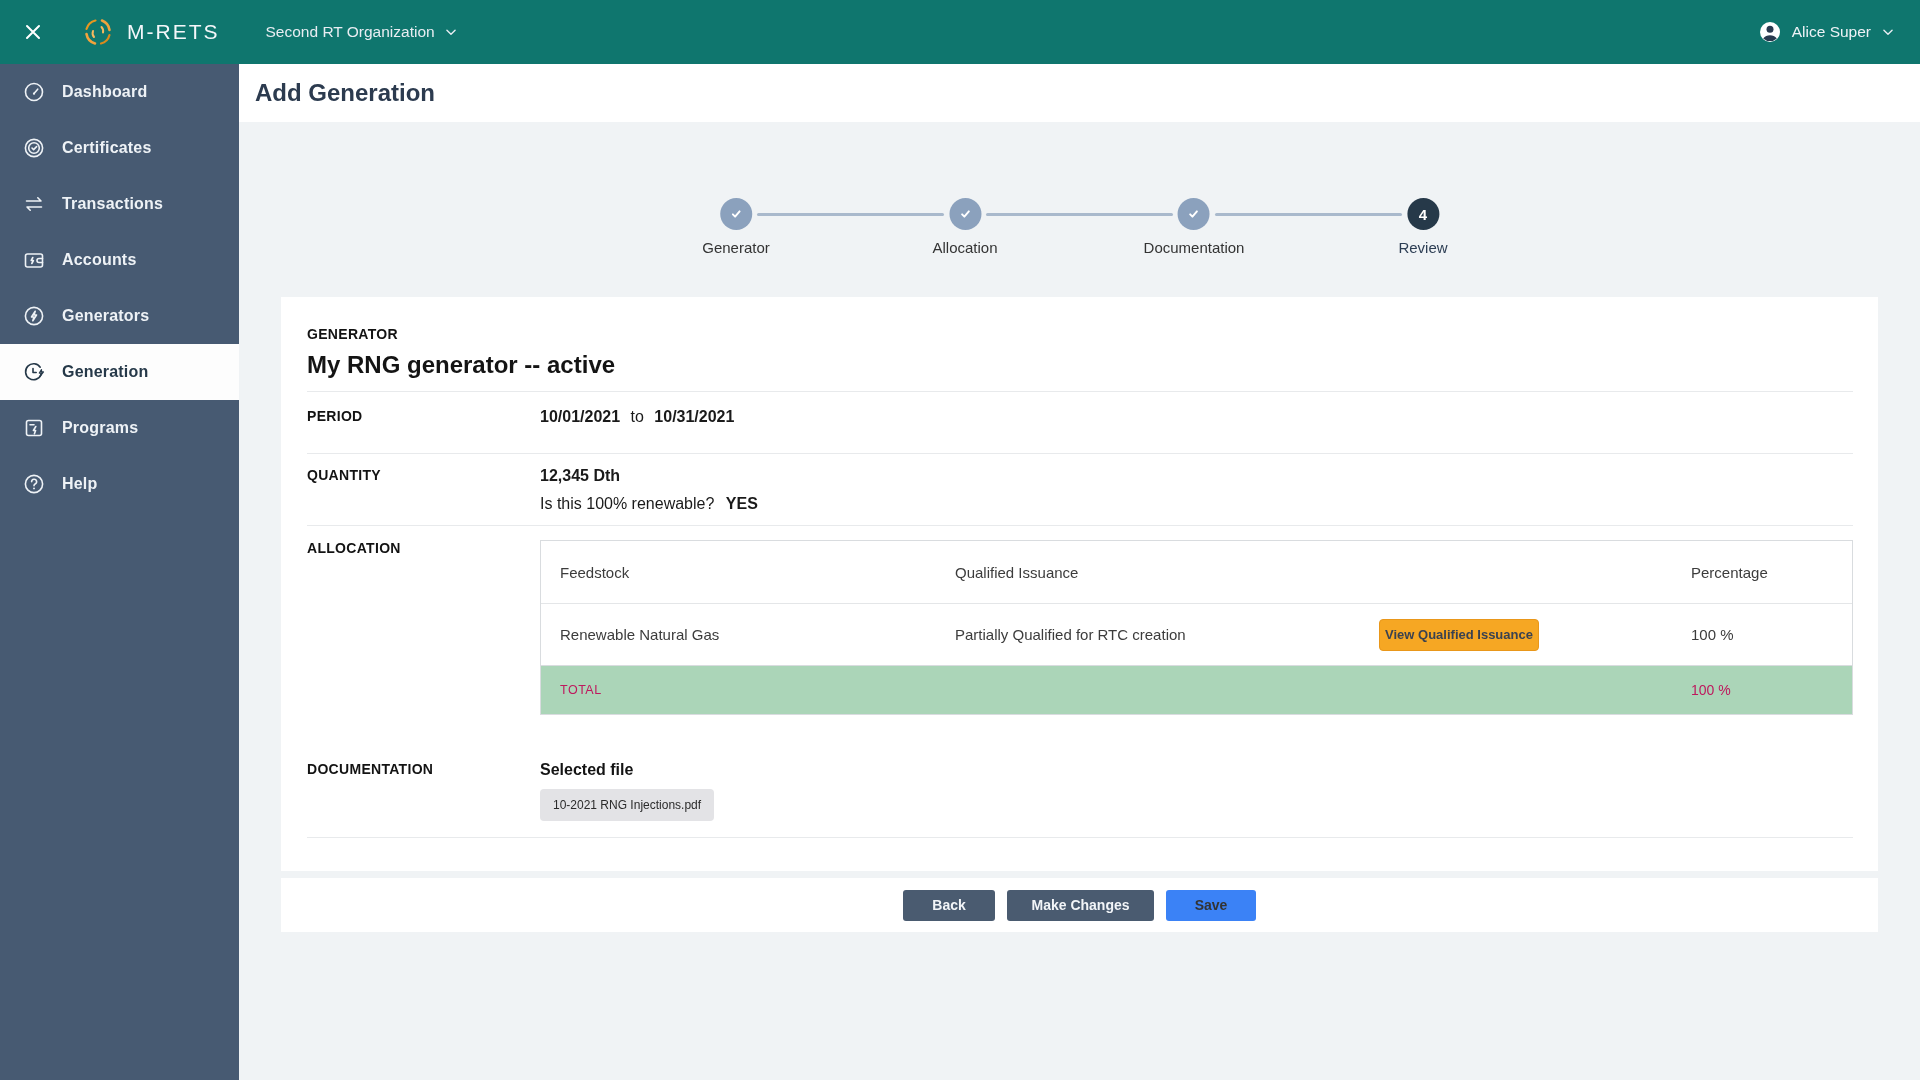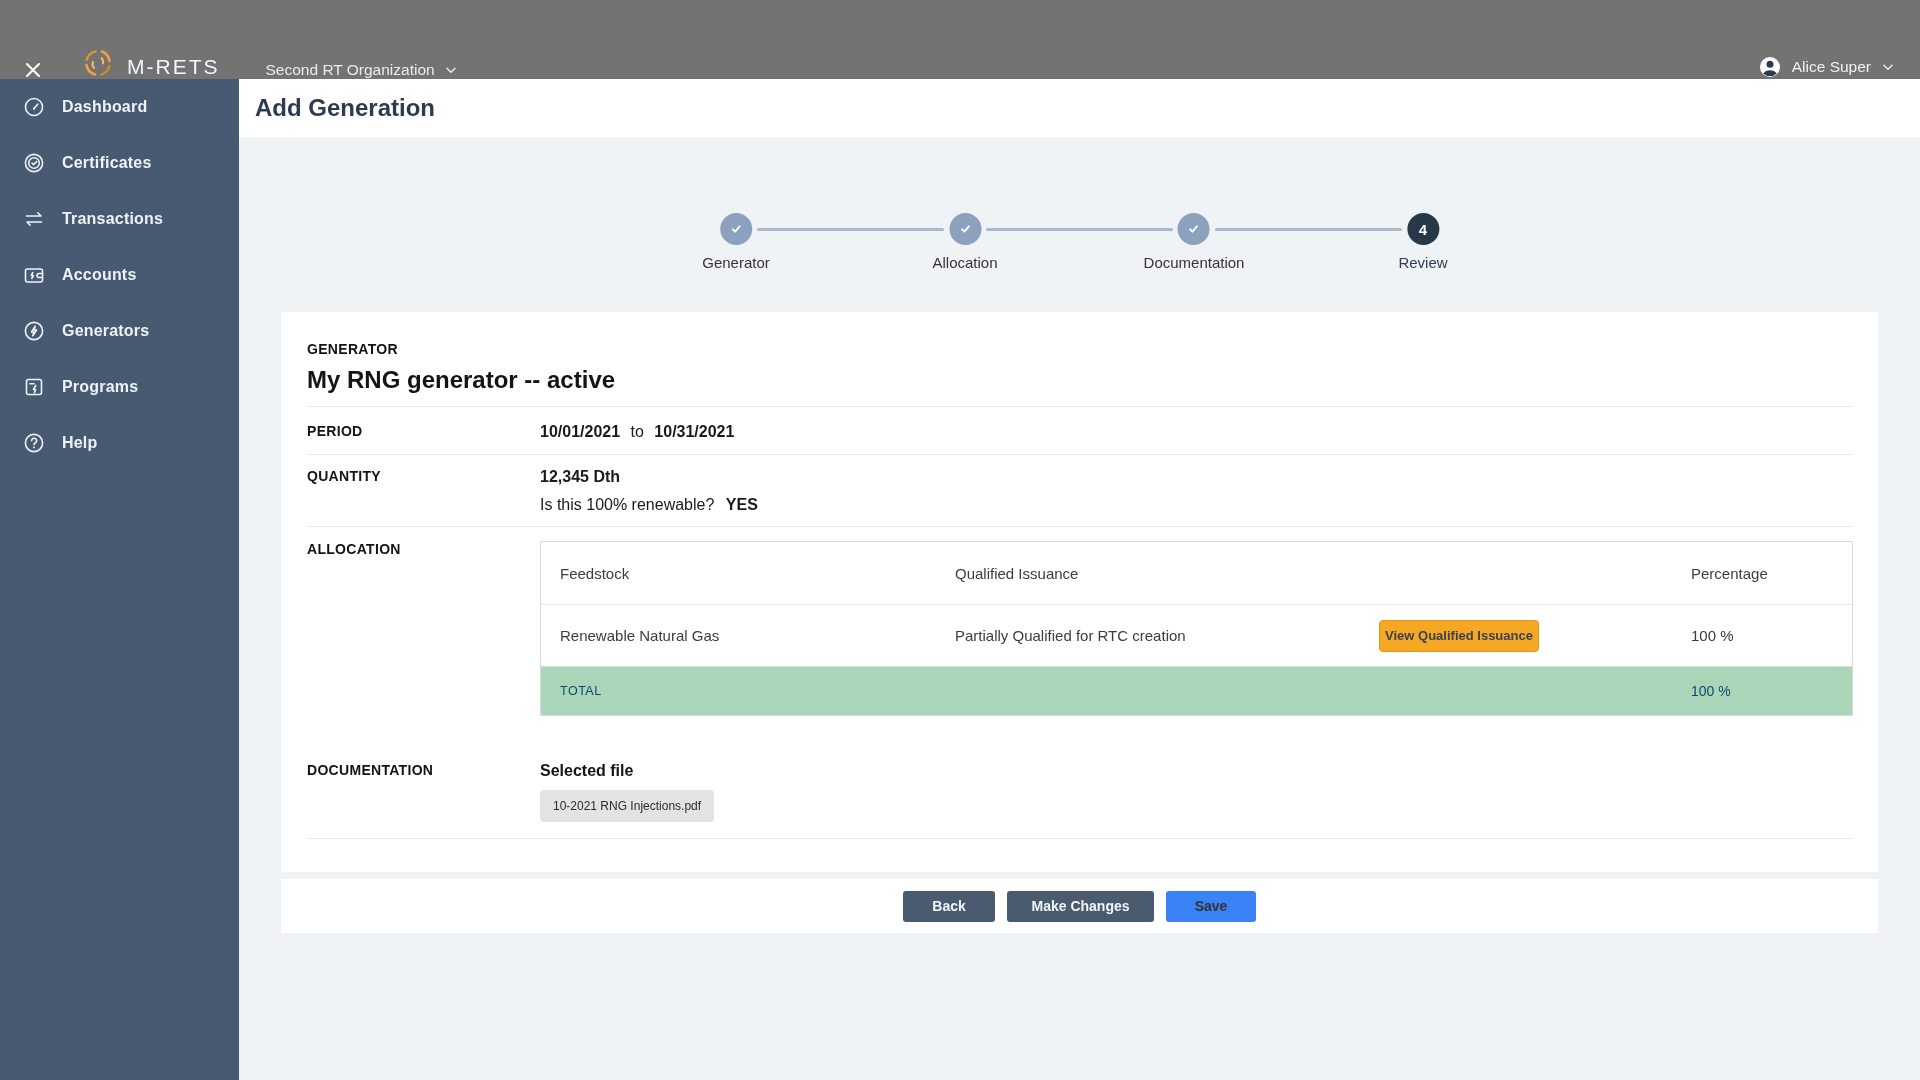--- a/index.html
+++ b/index.html
@@ -1,20 +1,20 @@
 <!DOCTYPE html>
 <html><head>
 <meta charset="utf-8">
 <style>
   * { margin:0; padding:0; box-sizing:border-box; }
   html,body { width:1920px; height:1080px; overflow:hidden; }
   body { font-family:"Liberation Sans", sans-serif; background:#f0f3f5; color:#222; }
 
   
-  .topbar{ height:79px; background:#737373; display:flex; align-items:flex-end; color:#eef2f6;}
+  .topbar{ height:64px; background:#0f766e; display:flex; align-items:center; color:#eef2f6;}
   .close-btn{ margin-left:24px; width:18px; height:18px; cursor:pointer; display:flex; align-items:center; justify-content:center;}
   .brand-logo{ margin-left:40px; width:32px; height:32px;}
   .brand-name{ margin-left:13px; font-size:21px; font-weight:500; letter-spacing:2px; color:#f4f7fa;}
   .org-select{ margin-left:46px; display:flex; align-items:center; gap:9px; font-size:15.5px; color:#e8edf2; cursor:pointer;}
   .top-right{ margin-left:auto; margin-right:25px; display:flex; align-items:center; gap:10px; cursor:pointer;}
   .top-right .uname{ font-size:15.5px; }
 
   
   .shell{ display:flex; height:1016px; }
   .sidebar{ width:239px; background:#475a72; flex:none; }
@@ -37,36 +37,36 @@
   .dot.active{ background:#263949; color:#fff; font-size:15px; font-weight:700;}
   .step-label{ margin-top:9px; font-size:15px; color:#333; white-space:nowrap;}
   .step.current .step-label{ color:#2d3e54; }
 
   
   .card{ background:#fff; margin-top:26px; padding:29px 25px 33px 26px; }
   .sec-label{ font-size:14px; font-weight:700; color:#131313; letter-spacing:.3px;}
   .gen-head{ padding-bottom:12px; border-bottom:1px solid #e8eaec;}
   .gen-name{ font-size:24px; font-weight:700; color:#141414; margin-top:9px;}
   .row{ display:grid; grid-template-columns:233px 1fr; align-items:start; border-bottom:1px solid #e8eaec; }
-  .row.period{ padding:16px 0 13px 0;}
+  .row.period{ padding:16px 0 27px 0;}
   .row.quantity{ padding:13px 0 12px 0;}
   .row.allocation{ padding:14px 0 32px 0; border-bottom:none;}
   .row.documentation{ padding:14px 0 16px 0;}
   .val{ font-size:16px; color:#1a1a1a;}
   .b{ font-weight:700; }
   .period-val span{ margin-right:6px;}
   .q2{ margin-top:10px;}
   .q2 .ans{ margin-left:7px;}
 
   
   .atable{ border:1px solid #d9dcdf; width:100%; font-size:15px; color:#3c3c3c;}
   .trow{ display:grid; grid-template-columns:414px 424px 1fr 161px; align-items:center;}
   .trow.head{ height:62px;}
   .trow.data{ height:62px; border-top:1px solid #e4e6e8;}
-  .trow.total{ height:49px; background:#abd5b8; border-top:1px solid #d9dcdf; color:#0c4a6e;}
+  .trow.total{ height:49px; background:#abd5b8; border-top:1px solid #d9dcdf; color:#be185d;}
   .tc1{ padding-left:19px;}
   .total-label{ font-size:12.5px; letter-spacing:.5px;}
   .total-val{ font-size:14px;}
   .vqi-btn{ width:160px; height:32px; background:#f6a723; border:1px solid #e9971a; border-radius:4px;
             font-family:"Liberation Sans",sans-serif; font-size:13px; font-weight:700; color:#3a4250; cursor:pointer;}
 
   
   .sel-file{ font-size:16px; font-weight:700; color:#141414;}
   .file-chip{ display:inline-block; margin-top:10px; background:#e3e3e6; border-radius:4px; padding:9px 13px; font-size:12px; color:#2b2b2b;}
 
@@ -169,20 +169,30 @@
     <div class="side-item">
       <span class="side-icon">
         <svg width="24" height="24" viewBox="0 0 24 24" fill="none" stroke="currentColor" stroke-width="1.6" stroke-linecap="round" stroke-linejoin="round">
           <circle cx="12" cy="12" r="8.6"></circle>
             <path d="M13.2 7.2 L9.5 13 H12 L10.8 16.8 L14.5 11 H12 Z"></path>
         </svg>
       </span>
       <span class="side-label">Generators</span>
     </div>
 
+    <div class="side-item active">
+      <span class="side-icon">
+        <svg width="24" height="24" viewBox="0 0 24 24" fill="none" stroke="currentColor" stroke-width="1.6" stroke-linecap="round" stroke-linejoin="round">
+          <path d="M19 14.8 A8 8 0 1 1 18.2 7.2"></path>
+            <path d="M11 8.5 V12.5 H14.2"></path>
+            <path d="M19.5 9.5 l-2.2 3.6 h2 l-1.4 3.6 l3.6 -4.8 h-2 Z" stroke-width="1.2"></path>
+        </svg>
+      </span>
+      <span class="side-label">Generation</span>
+    </div>
 
     <div class="side-item">
       <span class="side-icon">
         <svg width="24" height="24" viewBox="0 0 24 24" fill="none" stroke="currentColor" stroke-width="1.6" stroke-linecap="round" stroke-linejoin="round">
           <rect x="4.5" y="4.5" width="15" height="15" rx="2"></rect>
             <path d="M8 8.7 h4"></path>
             <path d="M13.8 10.5 l-2.4 4 h2.2 l-1.2 3.3"></path>
         </svg>
       </span>
       <span class="side-label">Programs</span>

